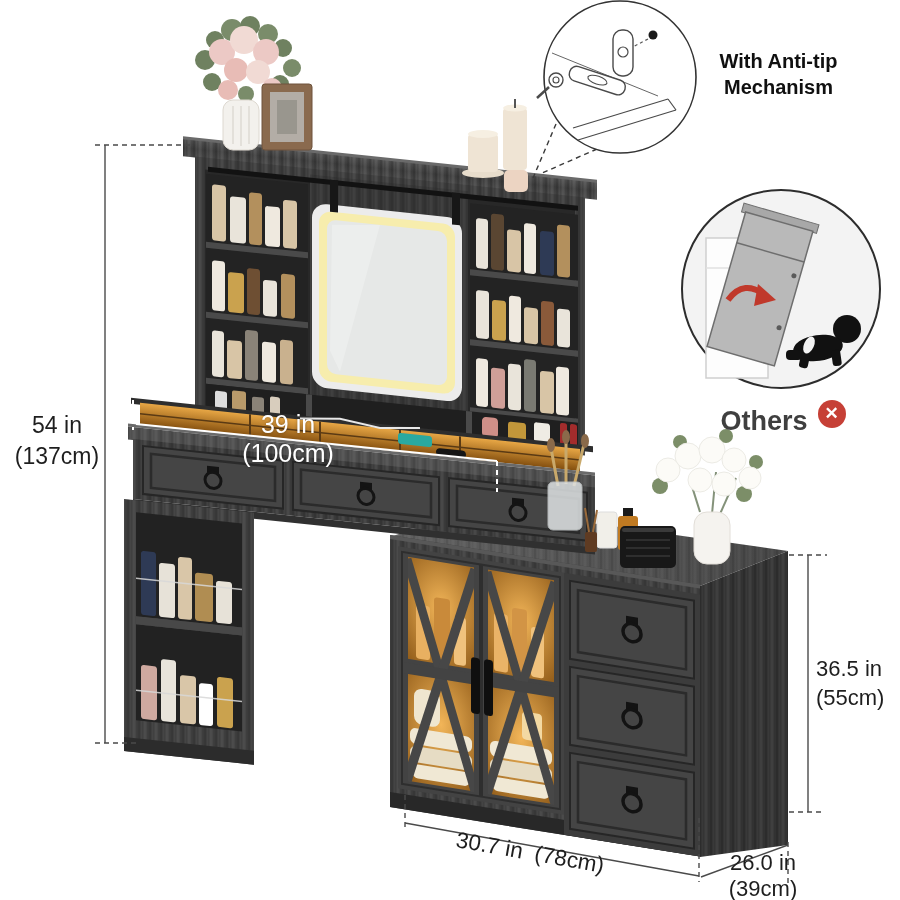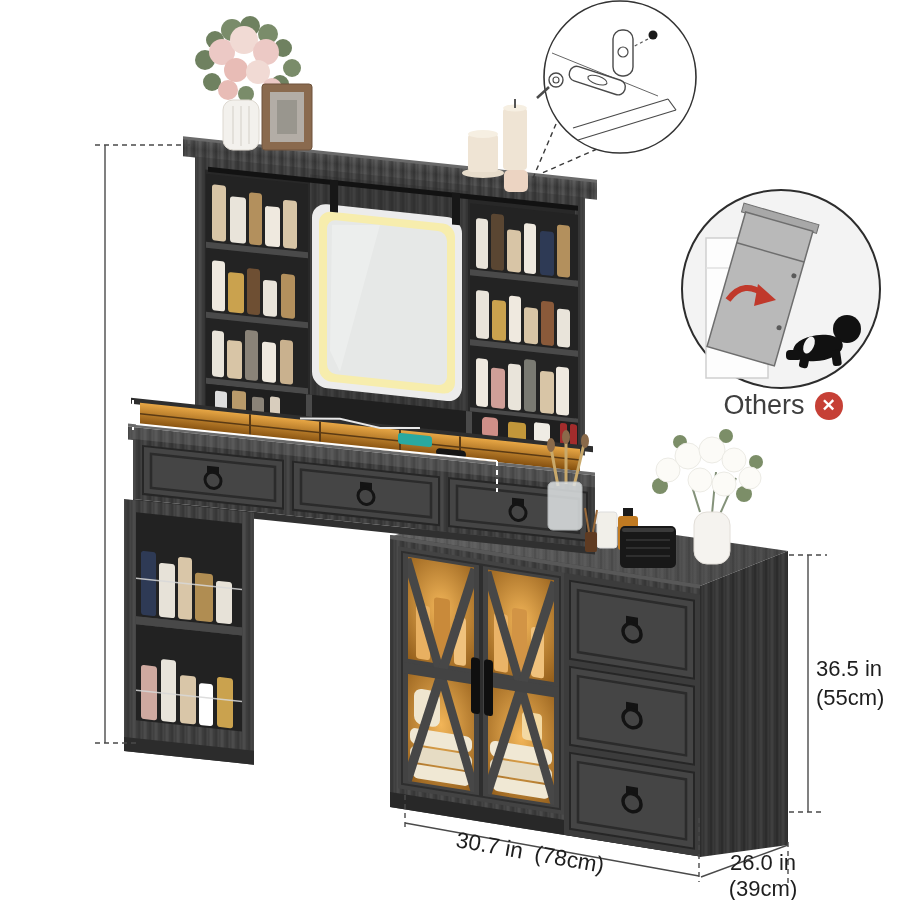--- a/index.html
+++ b/index.html
@@ -7,21 +7,21 @@
          font-family:"Liberation Sans", sans-serif;}
   #art{position:absolute;left:0;top:0;}
   .lbl{position:absolute;color:#1e1e1e;}
   .dim{font-size:23px;line-height:31px;text-align:center;}
   .dim-white{color:#ffffff;font-size:25px;line-height:29px;text-align:center;
              text-shadow:0 0 3px rgba(0,0,0,.35);}
   .dim-small{font-size:22px;line-height:26px;text-align:center;}
   .dim-left{font-size:22px;line-height:29px;text-align:left;}
   .callout-title{font-weight:bold;font-size:20px;line-height:26px;color:#101010;text-align:center;}
   .others-row{display:flex;align-items:center;justify-content:center;gap:10px;}
-  .others-text{font-weight:normal;font-size:27px;color:#3f3f3f;}
+  .others-text{font-weight:bold;font-size:27px;color:#3f3f3f;margin-top:16px;}
   .xbadge{display:inline-flex;align-items:center;justify-content:center;
           width:28px;height:28px;border-radius:50%;background:#c64036;color:#fff;
           font-size:17px;font-weight:bold;}
   .rot{transform:rotate(10deg);}
 </style>
 </head>
 <body>
 
 <div id="stage">
 
@@ -442,28 +442,38 @@
       <line x1="405" y1="795" x2="405" y2="830" stroke-dasharray="5,4"></line>
       <line x1="699" y1="818" x2="699" y2="882" stroke-dasharray="5,4"></line>
 
       <line x1="701" y1="877" x2="788" y2="845"></line>
       <line x1="788" y1="842" x2="788" y2="884" stroke-dasharray="5,4"></line>
     </g>
   </g>
 </svg>
 
 <div class="lbl callout-title" style="left:686px;top:48px;width:185px;">
+  <div>With Anti-tip</div>
+  <div>Mechanism</div>
 </div>
 
 <div class="lbl others-row" style="left:688px;top:390px;width:190px;">
   <span class="others-text">Others</span>
   <span class="xbadge">✕</span>
 </div>
 
-
+<div class="lbl dim" style="left:7px;top:410px;width:100px;">
+  <div>54 in</div>
+  <div>(137cm)</div>
+</div>
+
+<div class="lbl dim-white" style="left:198px;top:410px;width:180px;">
+  <div>39 in</div>
+  <div>(100cm)</div>
+</div>
 
 <div class="lbl dim-left" style="left:816px;top:654px;width:84px;">
   <div>36.5 in</div>
   <div>(55cm)</div>
 </div>
 
 <div class="lbl dim-small rot" style="left:420px;top:840px;width:220px;font-size:22.5px;">
   <span>30.7 in</span>
   <span style="margin-left:6px;">(78cm)</span>
 </div>

